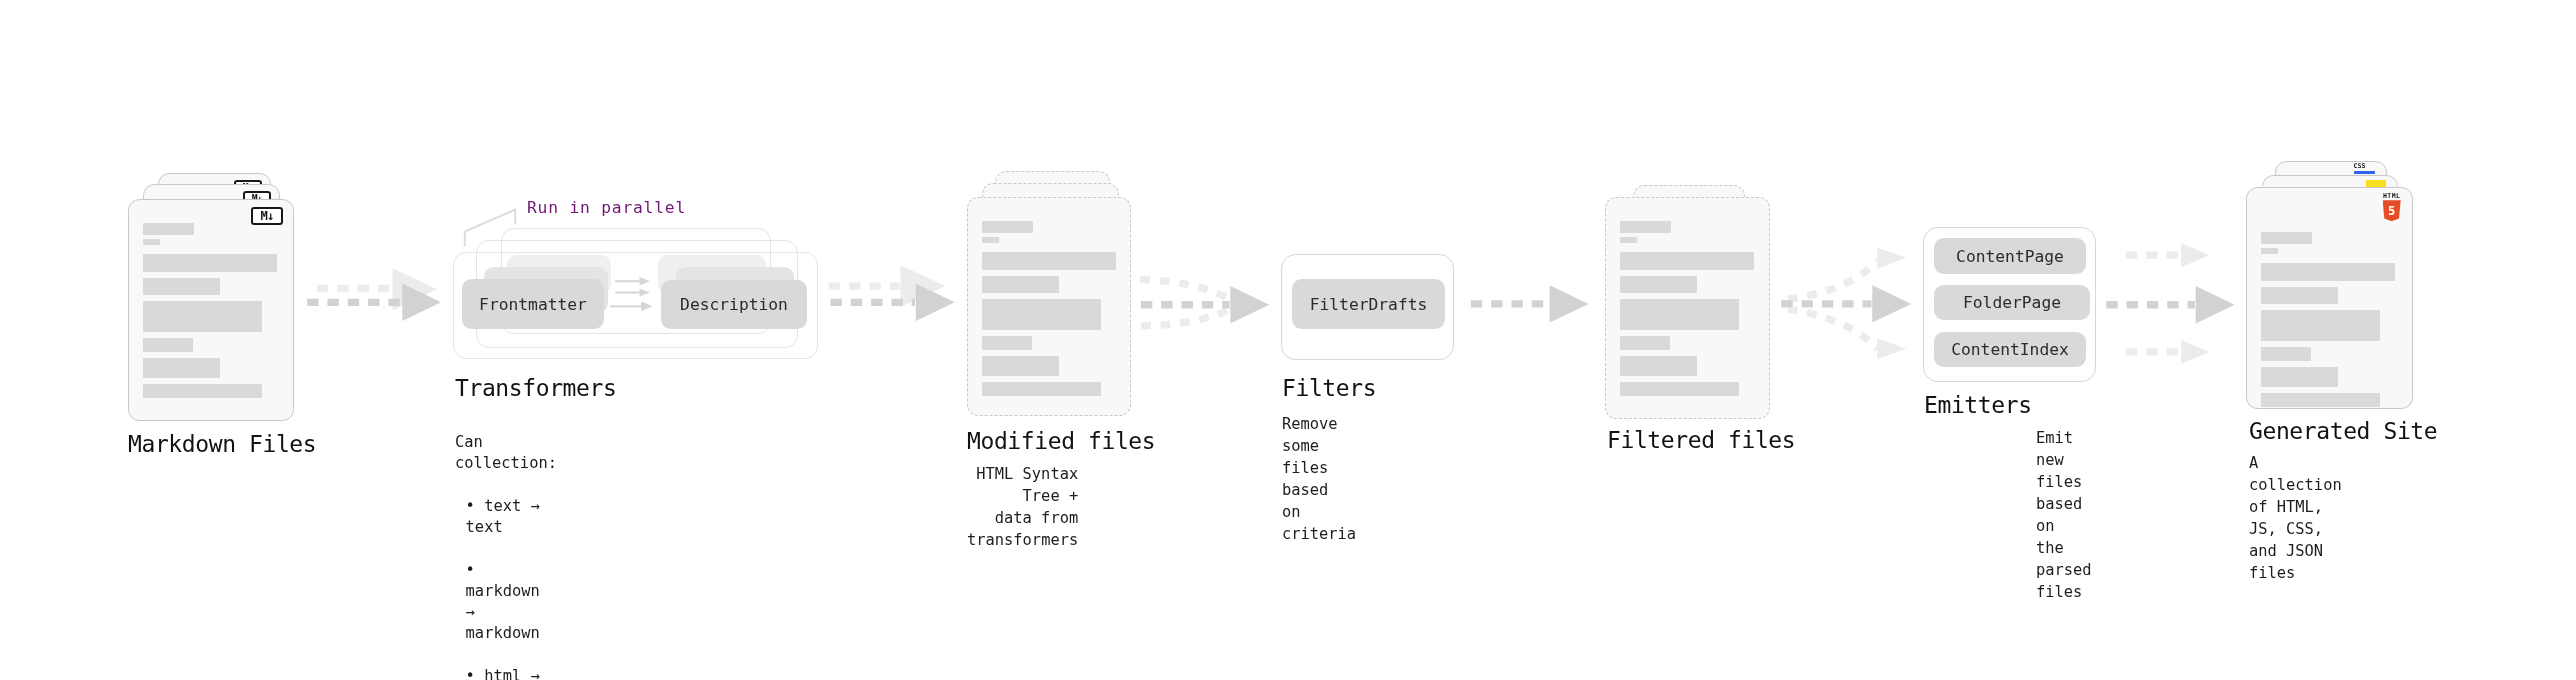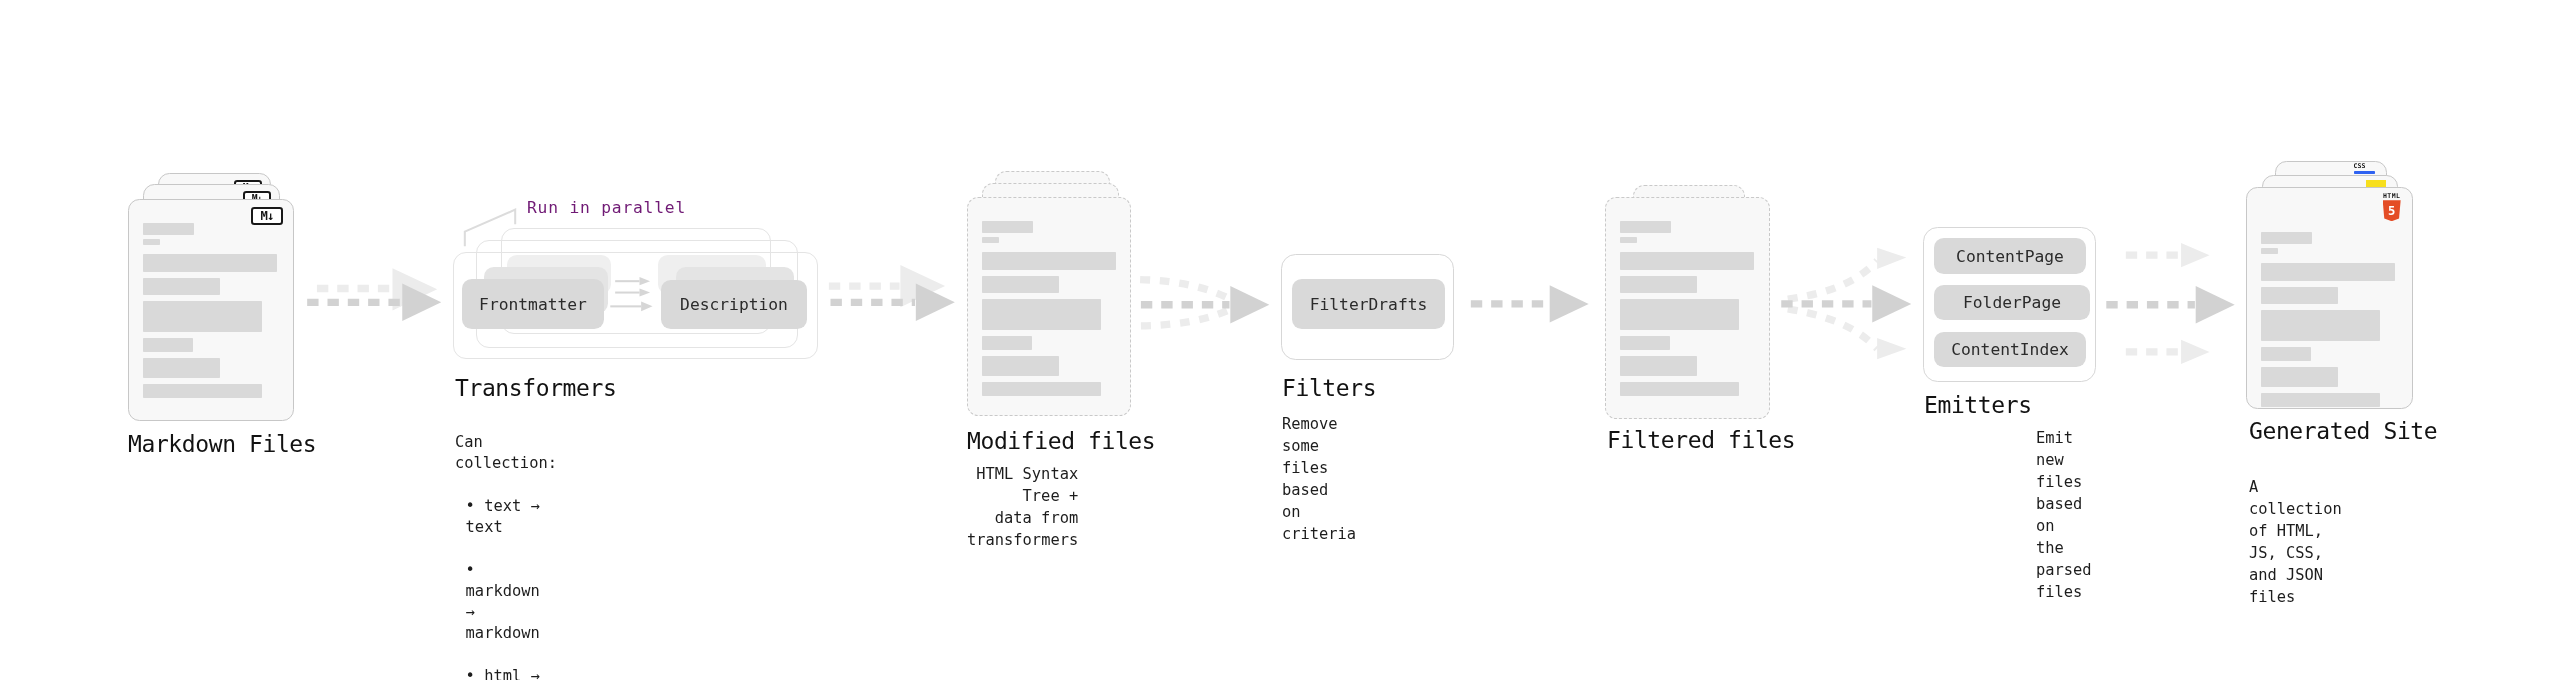--- a/index.html
+++ b/index.html
@@ -244,18 +244,18 @@
           <i style="width: 17px; height: 5.7px;"></i>
           <i style="width: 134px; height: 18px;"></i>
           <i style="width: 77px; height: 16.3px;"></i>
           <i style="width: 119px; height: 31px;"></i>
           <i style="width: 50px; height: 14px;"></i>
           <i style="width: 77px; height: 19.5px;"></i>
           <i style="width: 119px; height: 14px;"></i>
         </div>
     </div>
     <div class="title" style="left:2249px;top:418px;">Generated Site</div>
-    <div class="sub" style="left:2249px;top:452px;margin-top:24px;">A collection of HTML,
+    <div class="sub" style="left:2249px;top:452px;">A collection of HTML,
 JS, CSS, and JSON files</div>
   </div>
 
 </div>
 
 
 </body></html>

